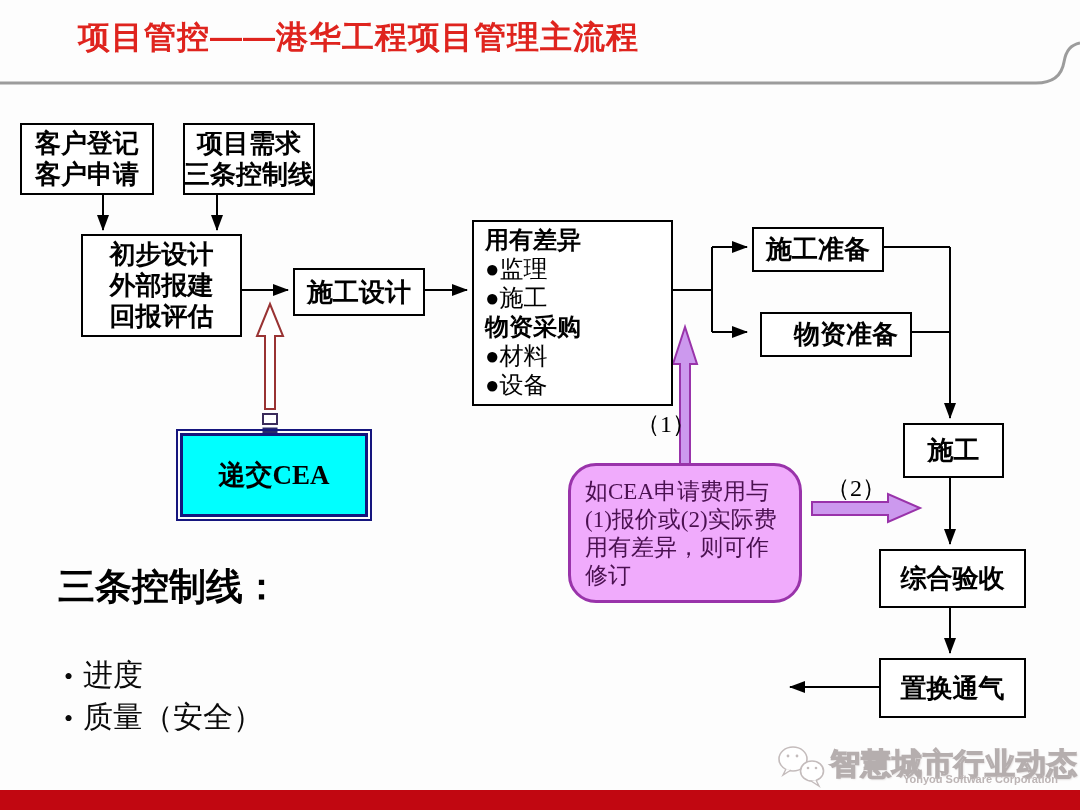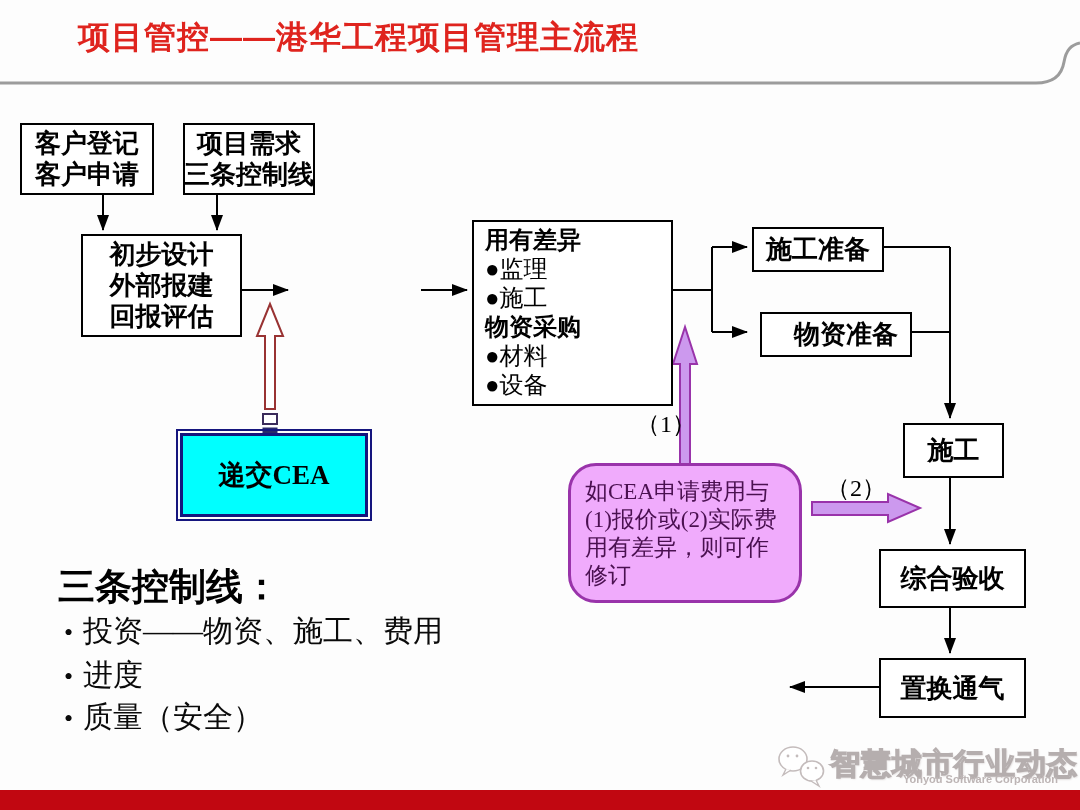--- a/index.html
+++ b/index.html
@@ -92,20 +92,23 @@
     <div>项目需求</div>
     <div>三条控制线</div>
   </div>
 
   <div class="fbox" style="left:81px;top:234px;width:157px;height:99px;">
     <div>初步设计</div>
     <div>外部报建</div>
     <div>回报评估</div>
   </div>
 
+  <div class="fbox" style="left:293px;top:268px;width:128px;height:44px;">
+    <div>施工设计</div>
+  </div>
 
   <div class="fbox listbox" style="left:472px;top:220px;width:186px;height:182px;">
     <div>用有差异</div>
     <div class="light">●监理</div>
     <div class="light">●施工</div>
     <div>物资采购</div>
     <div class="light">●材料</div>
     <div class="light">●设备</div>
   </div>
 
@@ -138,23 +141,20 @@
     <div>如CEA申请费用与</div>
     <div>(1)报价或(2)实际费</div>
     <div>用有差异，则可作</div>
     <div>修订</div>
   </div>
 
   <div class="flow-label" style="left:636px;top:408px;">（1）</div>
   <div class="flow-label" style="left:826px;top:472px;">（2）</div>
 
   <div class="ctrl-heading">三条控制线：</div>
-  <div class="ctrl-item" style="top:611px;">
-    <span class="bullet">•</span><span>投资——物资、施工、费用</span>
-  </div>
   <div class="ctrl-item" style="top:655px;">
     <span class="bullet">•</span><span>进度</span>
   </div>
   <div class="ctrl-item" style="top:697px;">
     <span class="bullet">•</span><span>质量（安全）</span>
   </div>
 
   <svg style="position:absolute;left:774px;top:742px;" width="54" height="50" viewBox="0 0 54 50">
     <ellipse cx="19" cy="17" rx="14" ry="12" fill="#ffffff" stroke="#c4bcbc" stroke-width="1.6"></ellipse>
     <path d="M12 27 L9 33 L17 28" fill="#ffffff" stroke="#c4bcbc" stroke-width="1.4"></path>

